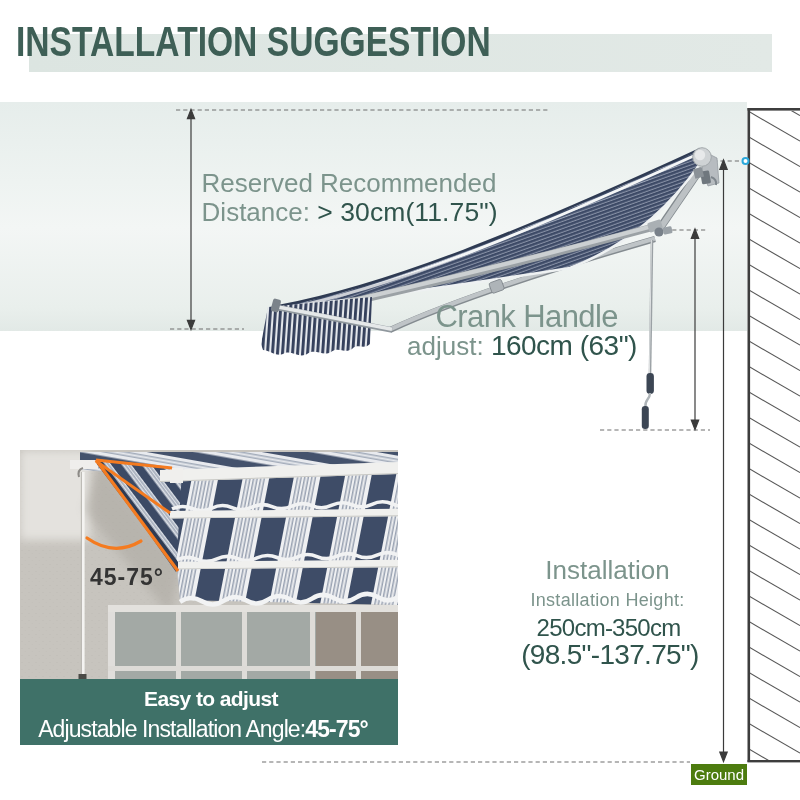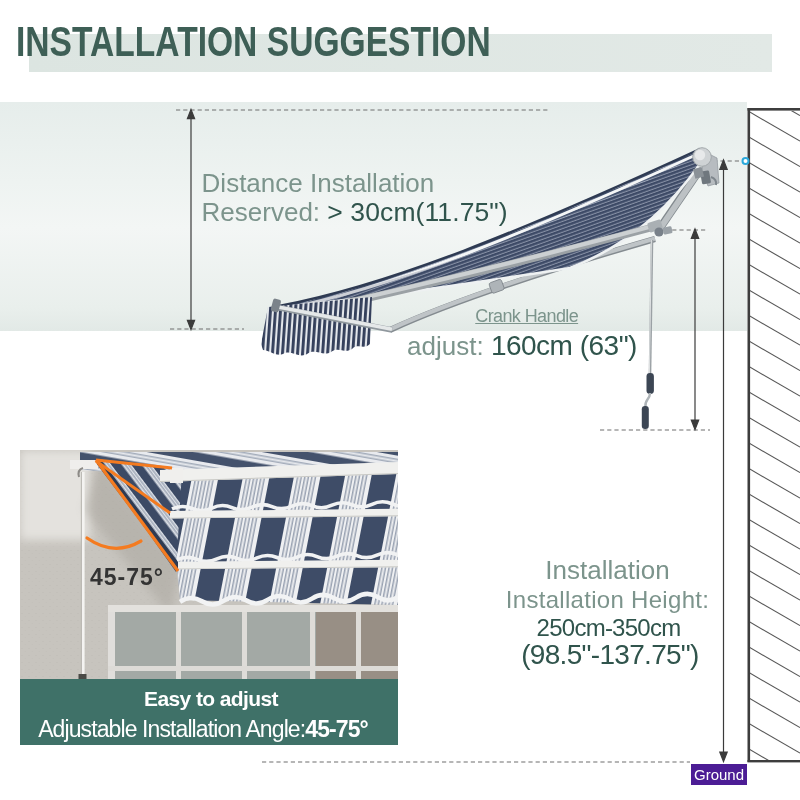--- a/index.html
+++ b/index.html
@@ -141,36 +141,36 @@
     <path d="M711,177 q6,2 5,8" fill="none" stroke="#7e868c" stroke-width="2"></path>
 
     <line x1="652" y1="240" x2="650" y2="374" stroke="#9ba1a5" stroke-width="2.6"></line>
     <line x1="651.4" y1="240" x2="649.4" y2="374" stroke="#dfe2e3" stroke-width="1"></line>
     <rect x="646.5" y="373" width="7.4" height="21" rx="3.4" fill="#3c4654"></rect>
     <path d="M650,393 C650,400 644.5,399 645.5,407" fill="none" stroke="#aeb4b8" stroke-width="2.4"></path>
     <rect x="641.8" y="406" width="7" height="23" rx="3.2" fill="#3c4654"></rect>
   </g>
 </svg>
 
-<div class="abs light" style="left:201.6px;top:170.3px;font-size:26px;line-height:26px;">Distance Installation</div>
+<div class="abs light" style="left:201.6px;top:170.3px;font-size:26px;line-height:26px;">Reserved Recommended</div>
 <div class="abs" style="left:201.6px;top:198.8px;font-size:26.5px;line-height:27px;">
-  <span class="light" style="font-size:26px;">Reserved: </span><span class="dark" style="font-size:26.5px;letter-spacing:0.1px;">&gt; 30cm(11.75")</span>
+  <span class="light" style="font-size:26px;">Distance: </span><span class="dark" style="font-size:26.5px;letter-spacing:0.1px;">&gt; 30cm(11.75")</span>
 </div>
 
-<div class="abs light ctr" style="left:526.7px;top:303.1px;font-size:18px;line-height:27px;letter-spacing:-0.6px;text-decoration:underline;">Crank Handle</div>
+<div class="abs light ctr" style="left:526.7px;top:303.1px;font-size:31px;line-height:27px;letter-spacing:-0.6px;">Crank Handle</div>
 <div class="abs ctr" style="left:522px;top:332.3px;font-size:28px;line-height:28px;">
   <span class="light" style="font-size:26px;">adjust: </span><span class="dark" style="letter-spacing:-0.5px;">160cm (63")</span>
 </div>
 
 <div class="abs light ctr" style="left:607.5px;top:557.3px;font-size:26px;line-height:26px;">Installation</div>
-<div class="abs light ctr" style="left:607.5px;top:586.5px;font-size:24px;line-height:26px;letter-spacing:0.3px;">Installation Height:</div>
+<div class="abs light ctr" style="left:607.5px;top:586.5px;font-size:18px;line-height:26px;letter-spacing:0.3px;">Installation Height:</div>
 <div class="abs dark ctr" style="left:608.5px;top:614.3px;font-size:24px;line-height:28px;letter-spacing:-0.75px;">250cm-350cm</div>
 <div class="abs dark ctr" style="left:610px;top:641.3px;font-size:28px;line-height:28px;letter-spacing:-0.7px;">(98.5"-137.75")</div>
 
-<div class="abs" style="left:691px;top:764px;width:56px;height:21px;background:#4c1d95;
+<div class="abs" style="left:691px;top:764px;width:56px;height:21px;background:#4d7c0f;
      color:#fff;font-size:15px;line-height:21px;text-align:center;">Ground</div>
 
 <div class="abs" style="left:20px;top:450px;width:378px;height:295px;">
 <svg width="378" height="295" viewBox="0 0 378 295">
   <defs>
     <pattern id="tfab" width="50" height="50" patternUnits="userSpaceOnUse" patternTransform="rotate(11)">
       <rect width="50" height="50" fill="#eff0f2"></rect>
       <rect width="24" height="50" fill="#3e4c67"></rect>
       <rect x="27" width="1.5" height="50" fill="#98a1b1"></rect>
       <rect x="30.5" width="1.5" height="50" fill="#98a1b1"></rect>

